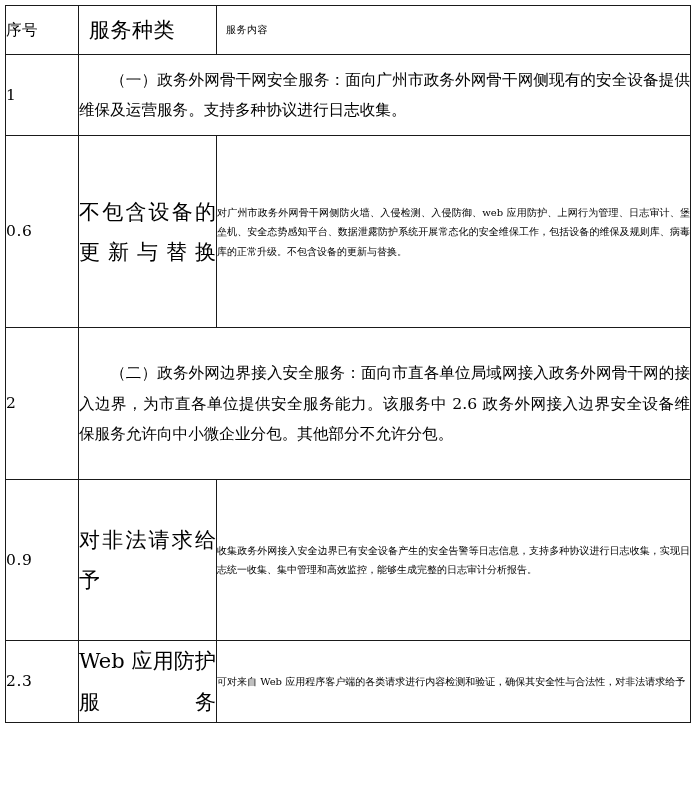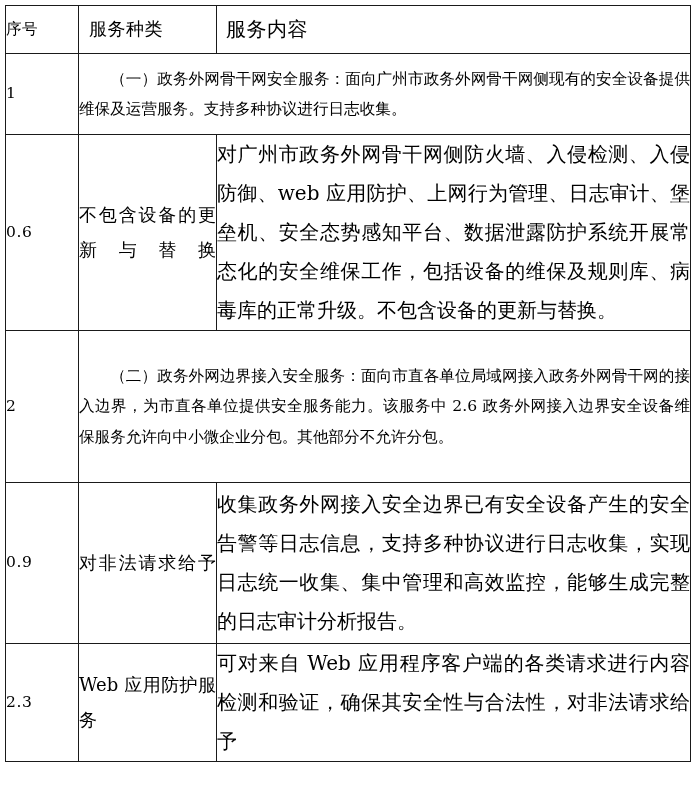--- a/index.html
+++ b/index.html
@@ -52,36 +52,36 @@
     line-height: 1.5;
     letter-spacing: 0.6px;
     font-family: "DejaVu Serif", "Liberation Serif", serif;
   }
   .cell-no.hdr {
     letter-spacing: 0.5px;
   }
 
   .cell-type {
     padding: 6px 9px 6px 10px;
-    font-size: 18px;
+    font-size: 21px;
     line-height: 1.92;
     text-align: justify;
     text-align-last: justify;
     text-justify: inter-character;
   }
   .cell-type.hdr {
     text-align: left;
     text-align-last: left;
     padding: 4px 0 4px 10px;
     letter-spacing: 0.5px;
   }
 
   .cell-desc {
     padding: 6px 6px 6px 9px;
-    font-size: 20px;
+    font-size: 10px;
     line-height: 1.95;
     text-align: justify;
     text-justify: inter-ideograph;
   }
   .cell-desc.hdr {
     padding: 4px 0 4px 9px;
     text-align: left;
     letter-spacing: 0.5px;
   }
 

